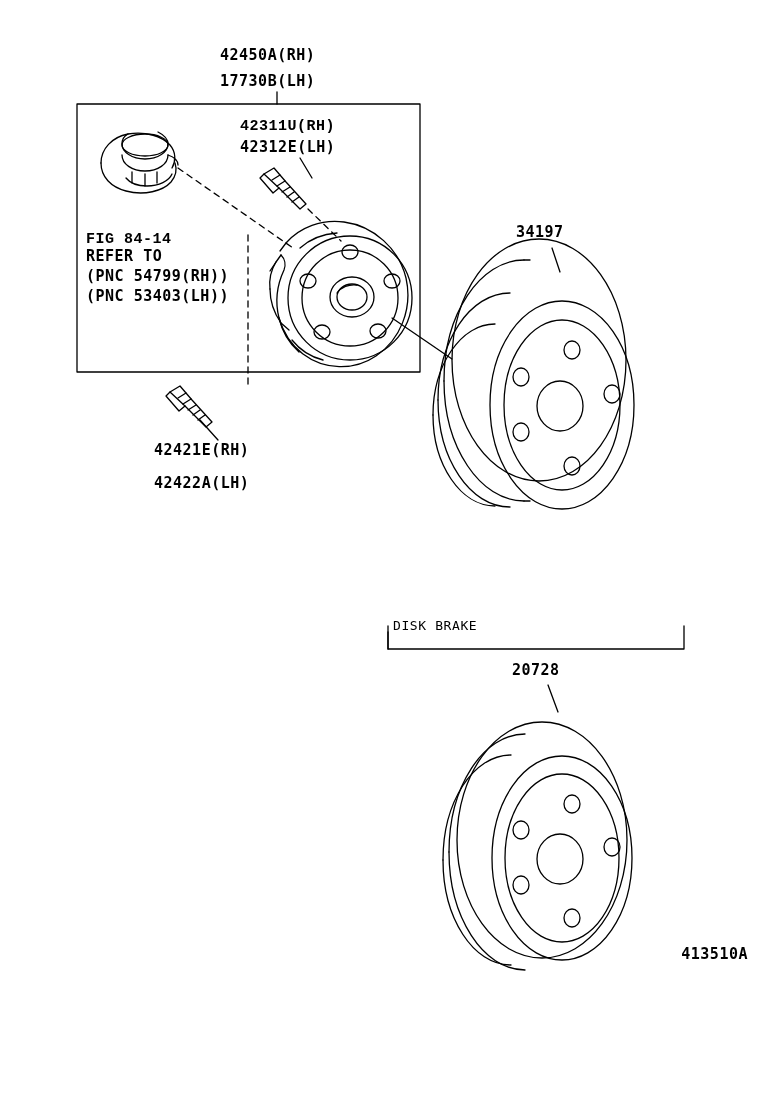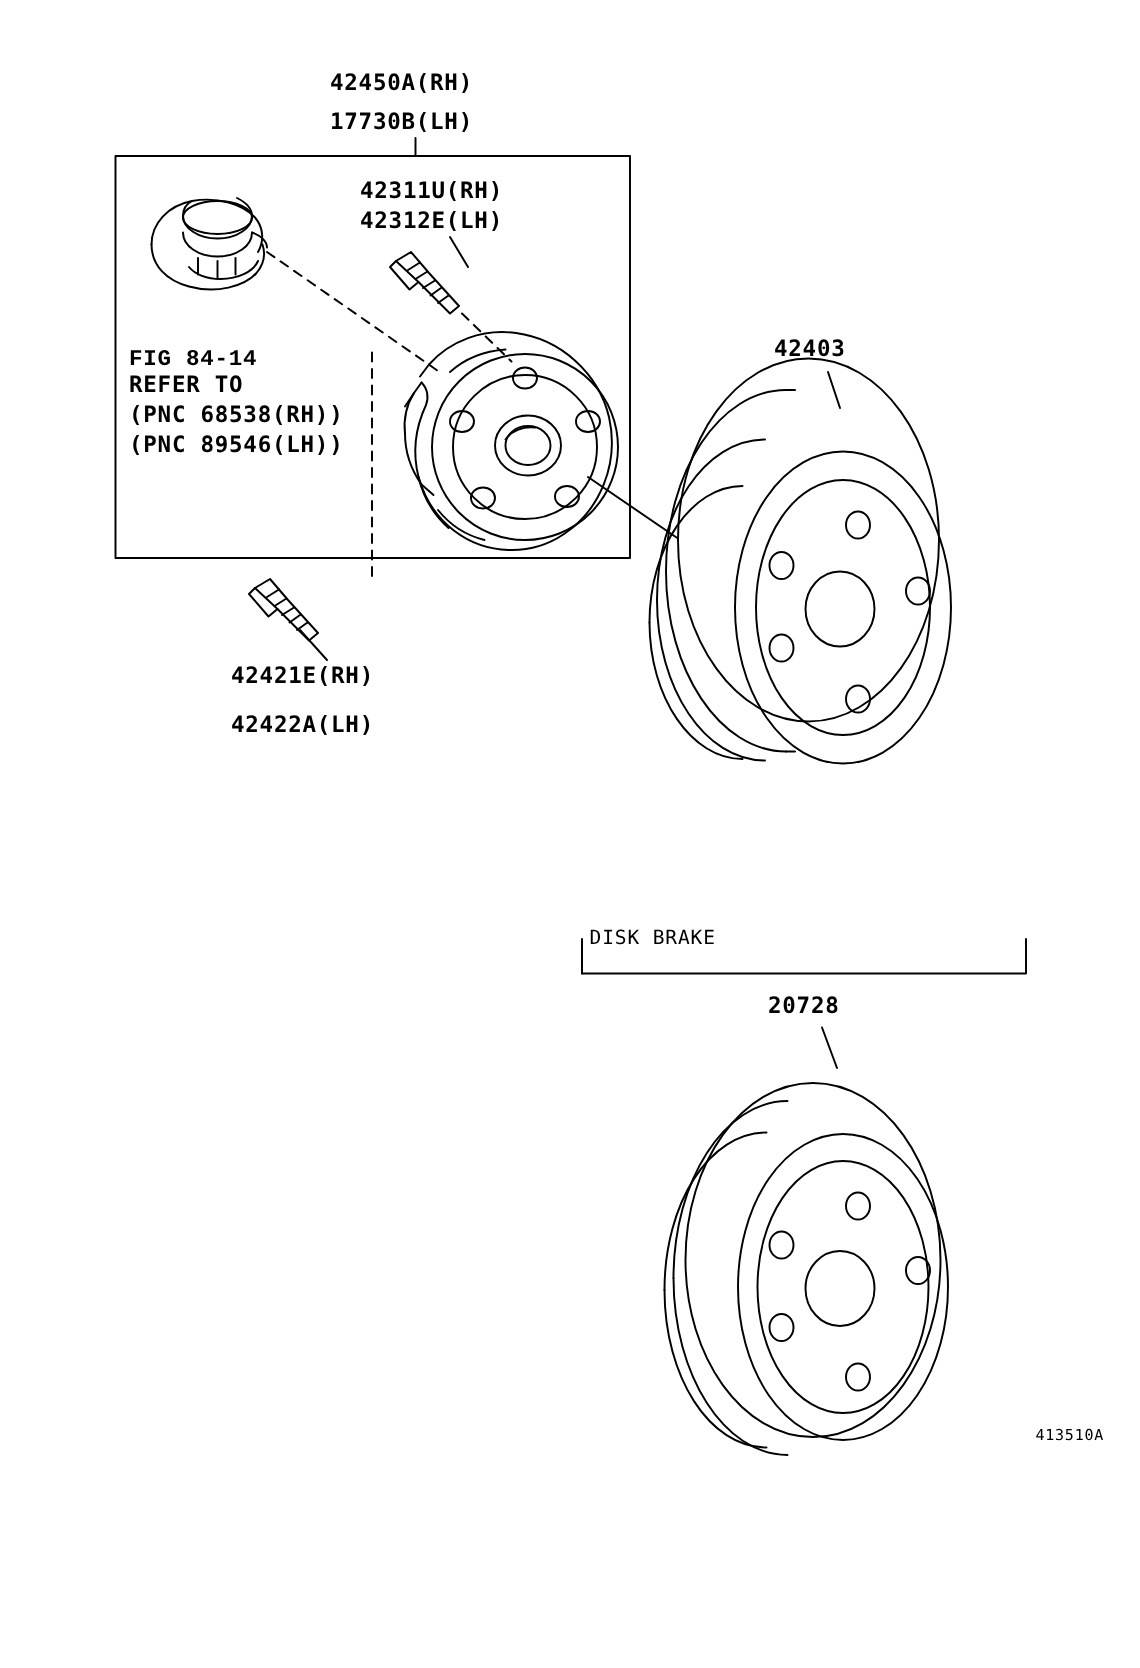--- a/index.html
+++ b/index.html
@@ -31,25 +31,26 @@
     position: absolute;
     font-family: "DejaVu Sans Mono", "Liberation Mono", monospace;
     font-weight: bold;
     font-size: 15px;
     letter-spacing: 0.5px;
     white-space: pre;
     color: #000;
   }
   .footer-code {
     position: absolute;
-    right: 24px;
+    right: 12px;
     bottom: 10px;
-    font-size: 10px;
+    font-size: 15px;
     font-family: "DejaVu Sans Mono", "Liberation Mono", monospace;
     letter-spacing: 0.5px;
+    font-weight: bold;
   }
   .disk-brake-label {
     position: absolute;
     font-size: 13px;
     font-family: "DejaVu Sans Mono", "Liberation Mono", monospace;
     letter-spacing: 0.6px;
     background: #fff;
     padding: 0 3px;
   }
 </style>
@@ -181,32 +182,32 @@
         <ellipse cx="521" cy="830" rx="8" ry="9"></ellipse>
       </g>
       <line x1="548" y1="685" x2="558" y2="712"></line>
 
     </g>
   </svg>
 
   <div class="lbl" style="left:220px; top:46px;">42450A(RH)</div>
   <div class="lbl" style="left:220px; top:72px;">17730B(LH)</div>
 
-  <div class="lbl" style="left:240px; top:118px;">42311U(RH)</div>
+  <div class="lbl" style="left:240px; top:118px;font-family:Liberation Mono, monospace;">42311U(RH)</div>
   <div class="lbl" style="left:240px; top:138px;">42312E(LH)</div>
 
   <div class="lbl" style="left:86px; top:227px;margin-top:20px;">REFER TO</div>
   <div class="lbl" style="left:86px; top:231px;font-family:Liberation Mono, monospace;">FIG 84-14</div>
-  <div class="lbl" style="left:86px; top:267px;">(PNC 68538(RH))</div>
-  <div class="lbl" style="left:86px; top:287px;">(PNC 89546(LH))</div>
+  <div class="lbl" style="left:86px; top:267px;">(PNC 54799(RH))</div>
+  <div class="lbl" style="left:86px; top:287px;">(PNC 53403(LH))</div>
 
   <div class="lbl" style="left:154px; top:441px;text-align:right;">42421E(RH)</div>
   <div class="lbl" style="left:154px; top:474px;">42422A(LH)</div>
 
-  <div class="lbl" style="left:516px; top:223px;">42403</div>
+  <div class="lbl" style="left:516px; top:223px;">34197</div>
 
   <div class="disk-brake-label" style="left:390px; top:618px;">DISK BRAKE</div>
 
   <div class="lbl" style="left:512px; top:661px;">20728</div>
 
   <div class="footer-code">413510A</div>
 
 </div>
 
 </body></html>

